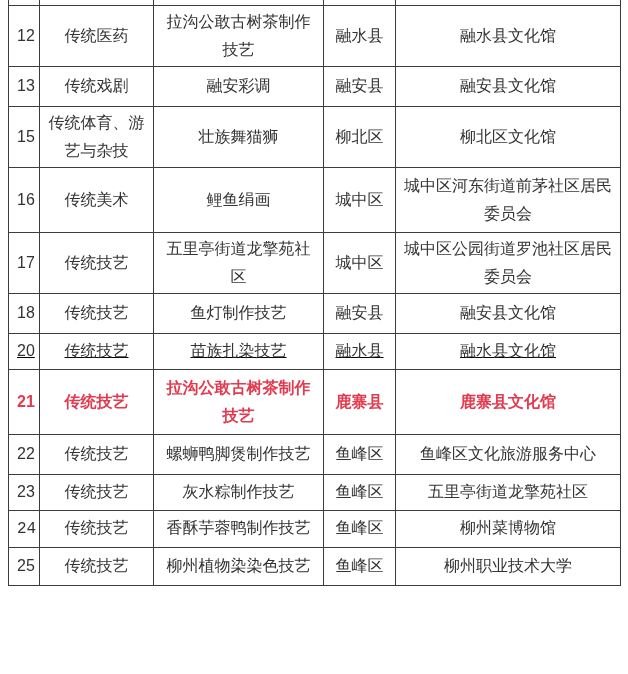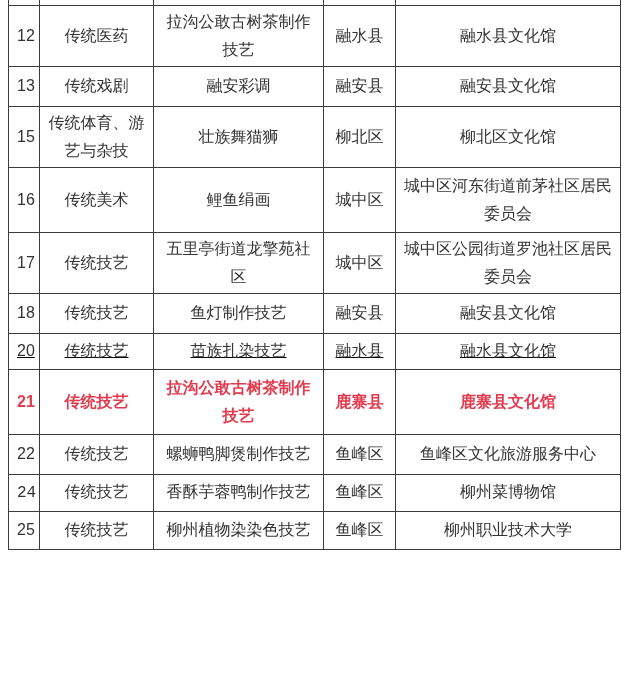--- a/index.html
+++ b/index.html
@@ -134,20 +134,27 @@
         <td class="cell-region">鹿寨县</td>
         <td class="cell-unit">鹿寨县文化馆</td>
       </tr>
       <tr style="height: 40px;">
         <td class="cell-no">22</td>
         <td class="cell-category">传统技艺</td>
         <td class="cell-name">螺蛳鸭脚煲制作技艺</td>
         <td class="cell-region">鱼峰区</td>
         <td class="cell-unit">鱼峰区文化旅游服务中心</td>
       </tr>
+      <tr style="height: 36px;">
+        <td class="cell-no">23</td>
+        <td class="cell-category">传统技艺</td>
+        <td class="cell-name">灰水粽制作技艺</td>
+        <td class="cell-region">鱼峰区</td>
+        <td class="cell-unit">五里亭街道龙擎苑社区</td>
+      </tr>
       <tr style="height: 37px; font-family: Liberation Mono, monospace;">
         <td class="cell-no">24</td>
         <td class="cell-category">传统技艺</td>
         <td class="cell-name">香酥芋蓉鸭制作技艺</td>
         <td class="cell-region">鱼峰区</td>
         <td class="cell-unit">柳州菜博物馆</td>
       </tr>
       <tr style="height: 38px;">
         <td class="cell-no">25</td>
         <td class="cell-category">传统技艺</td>

